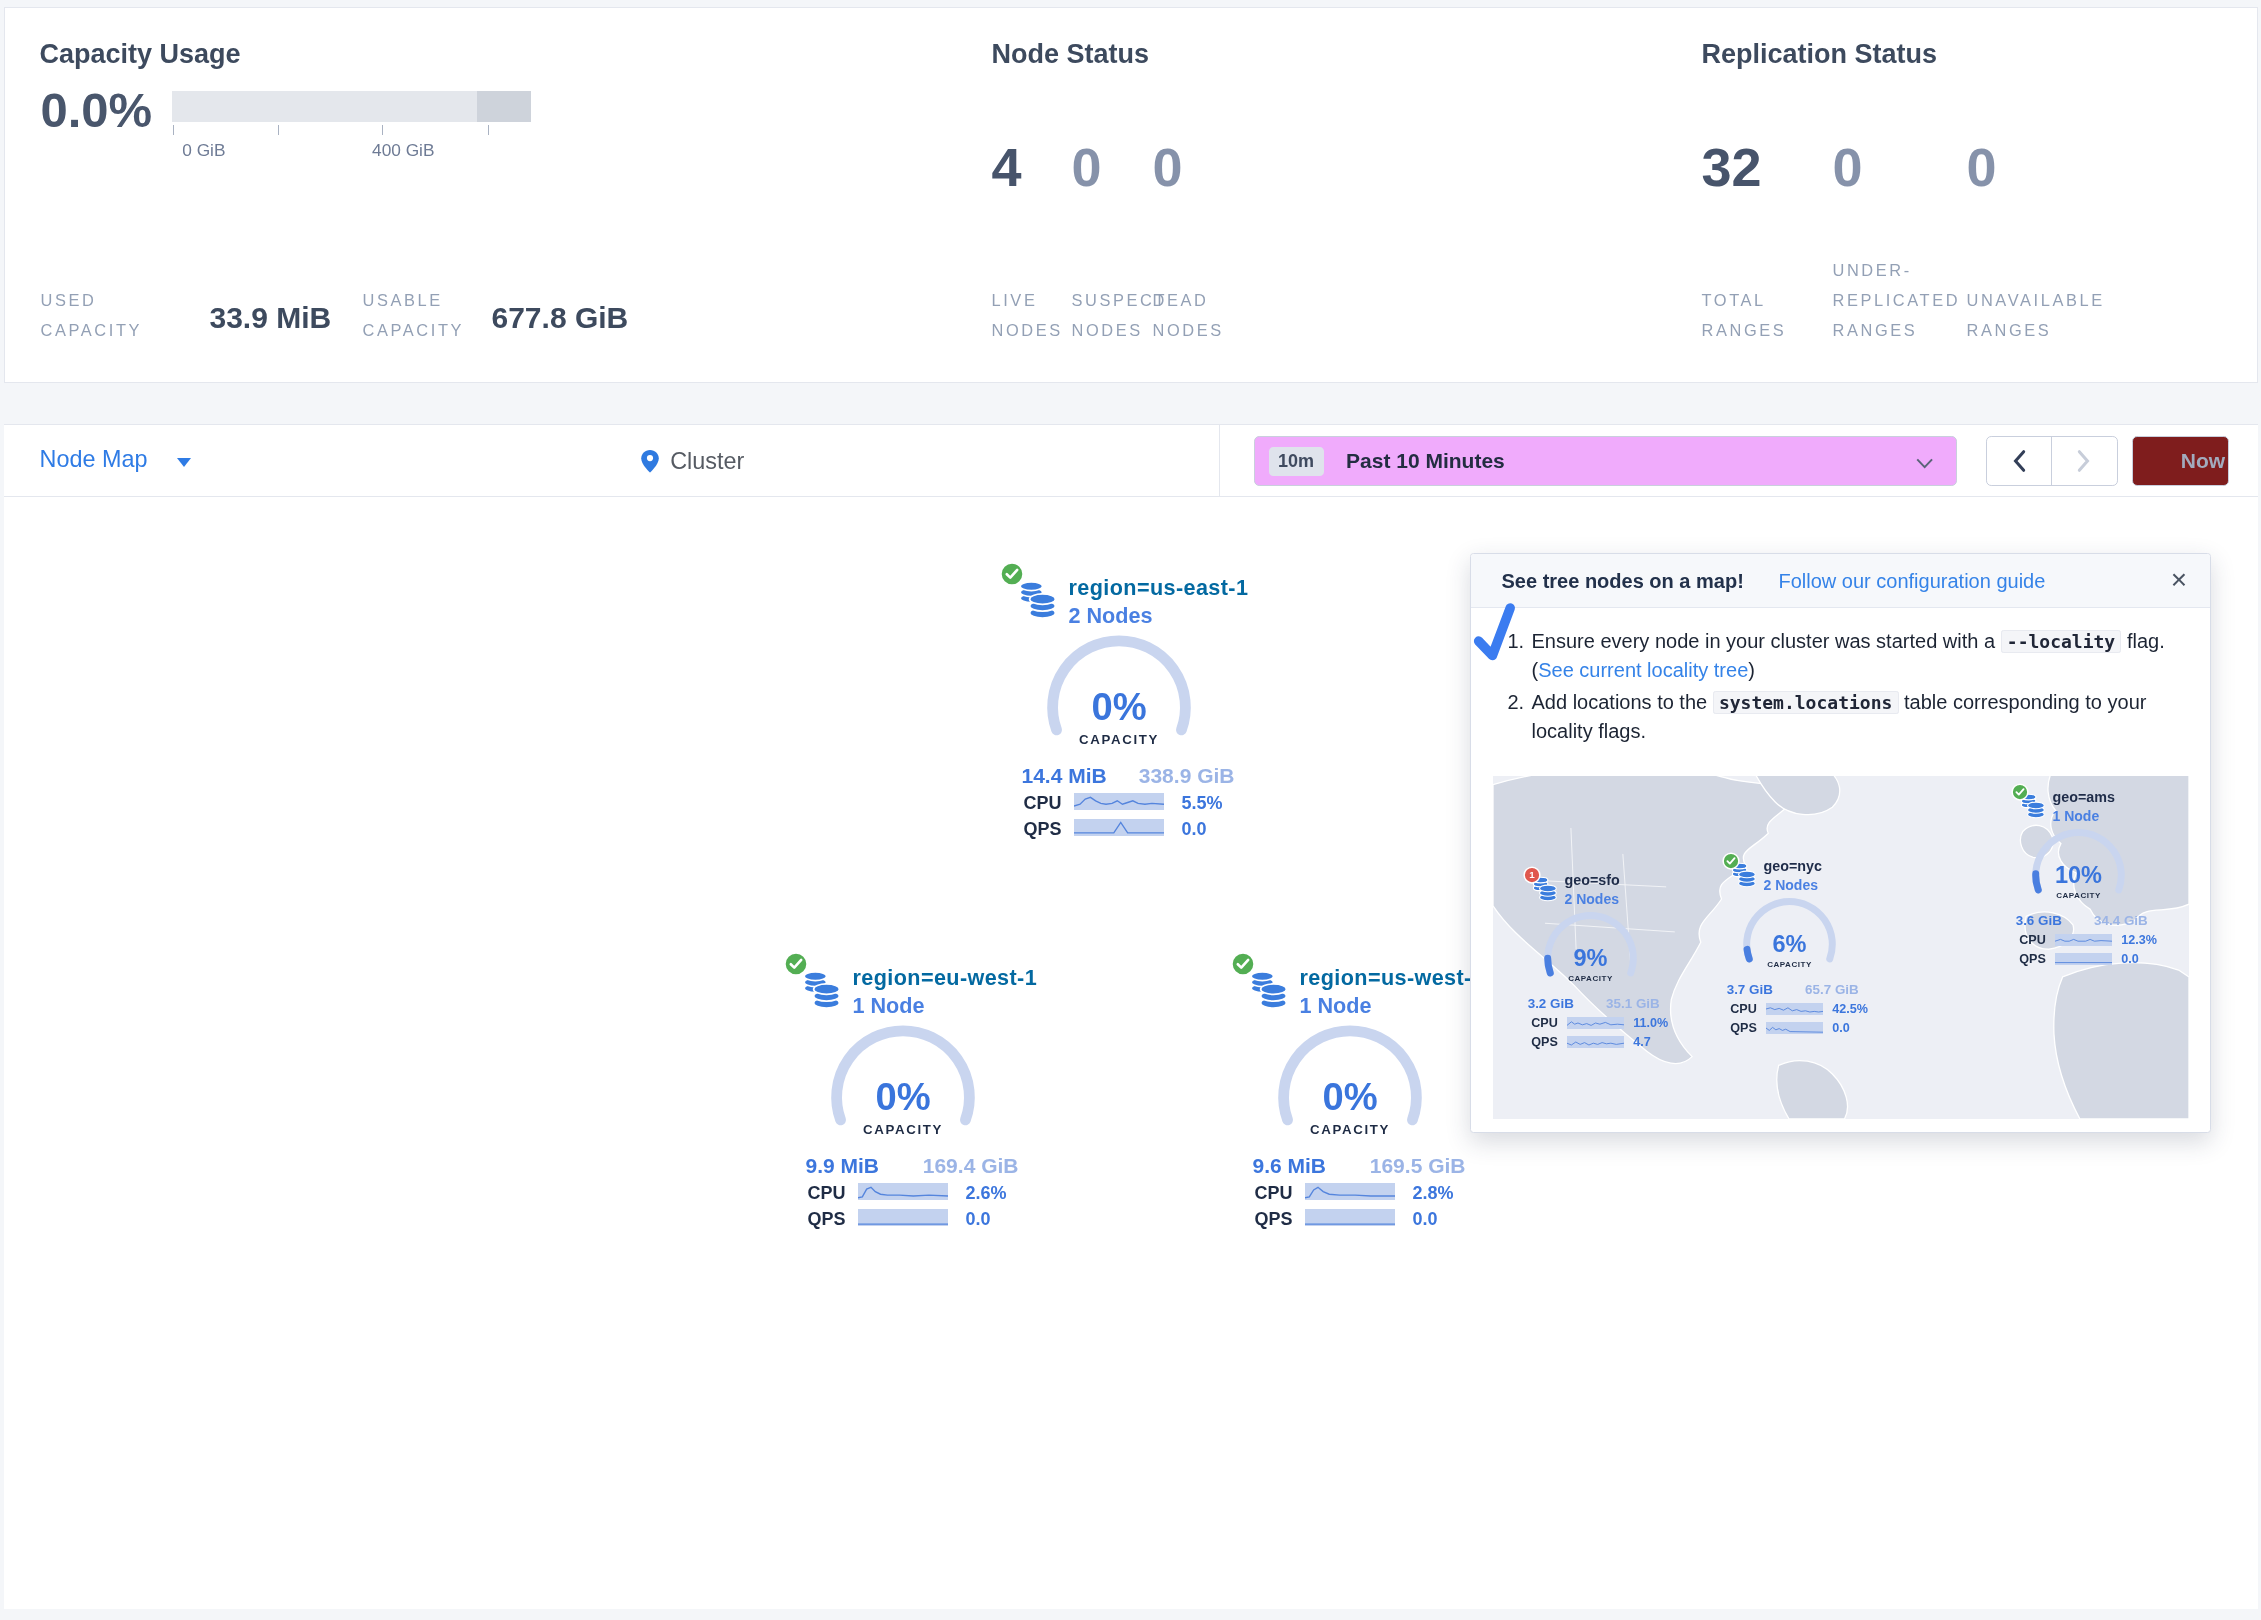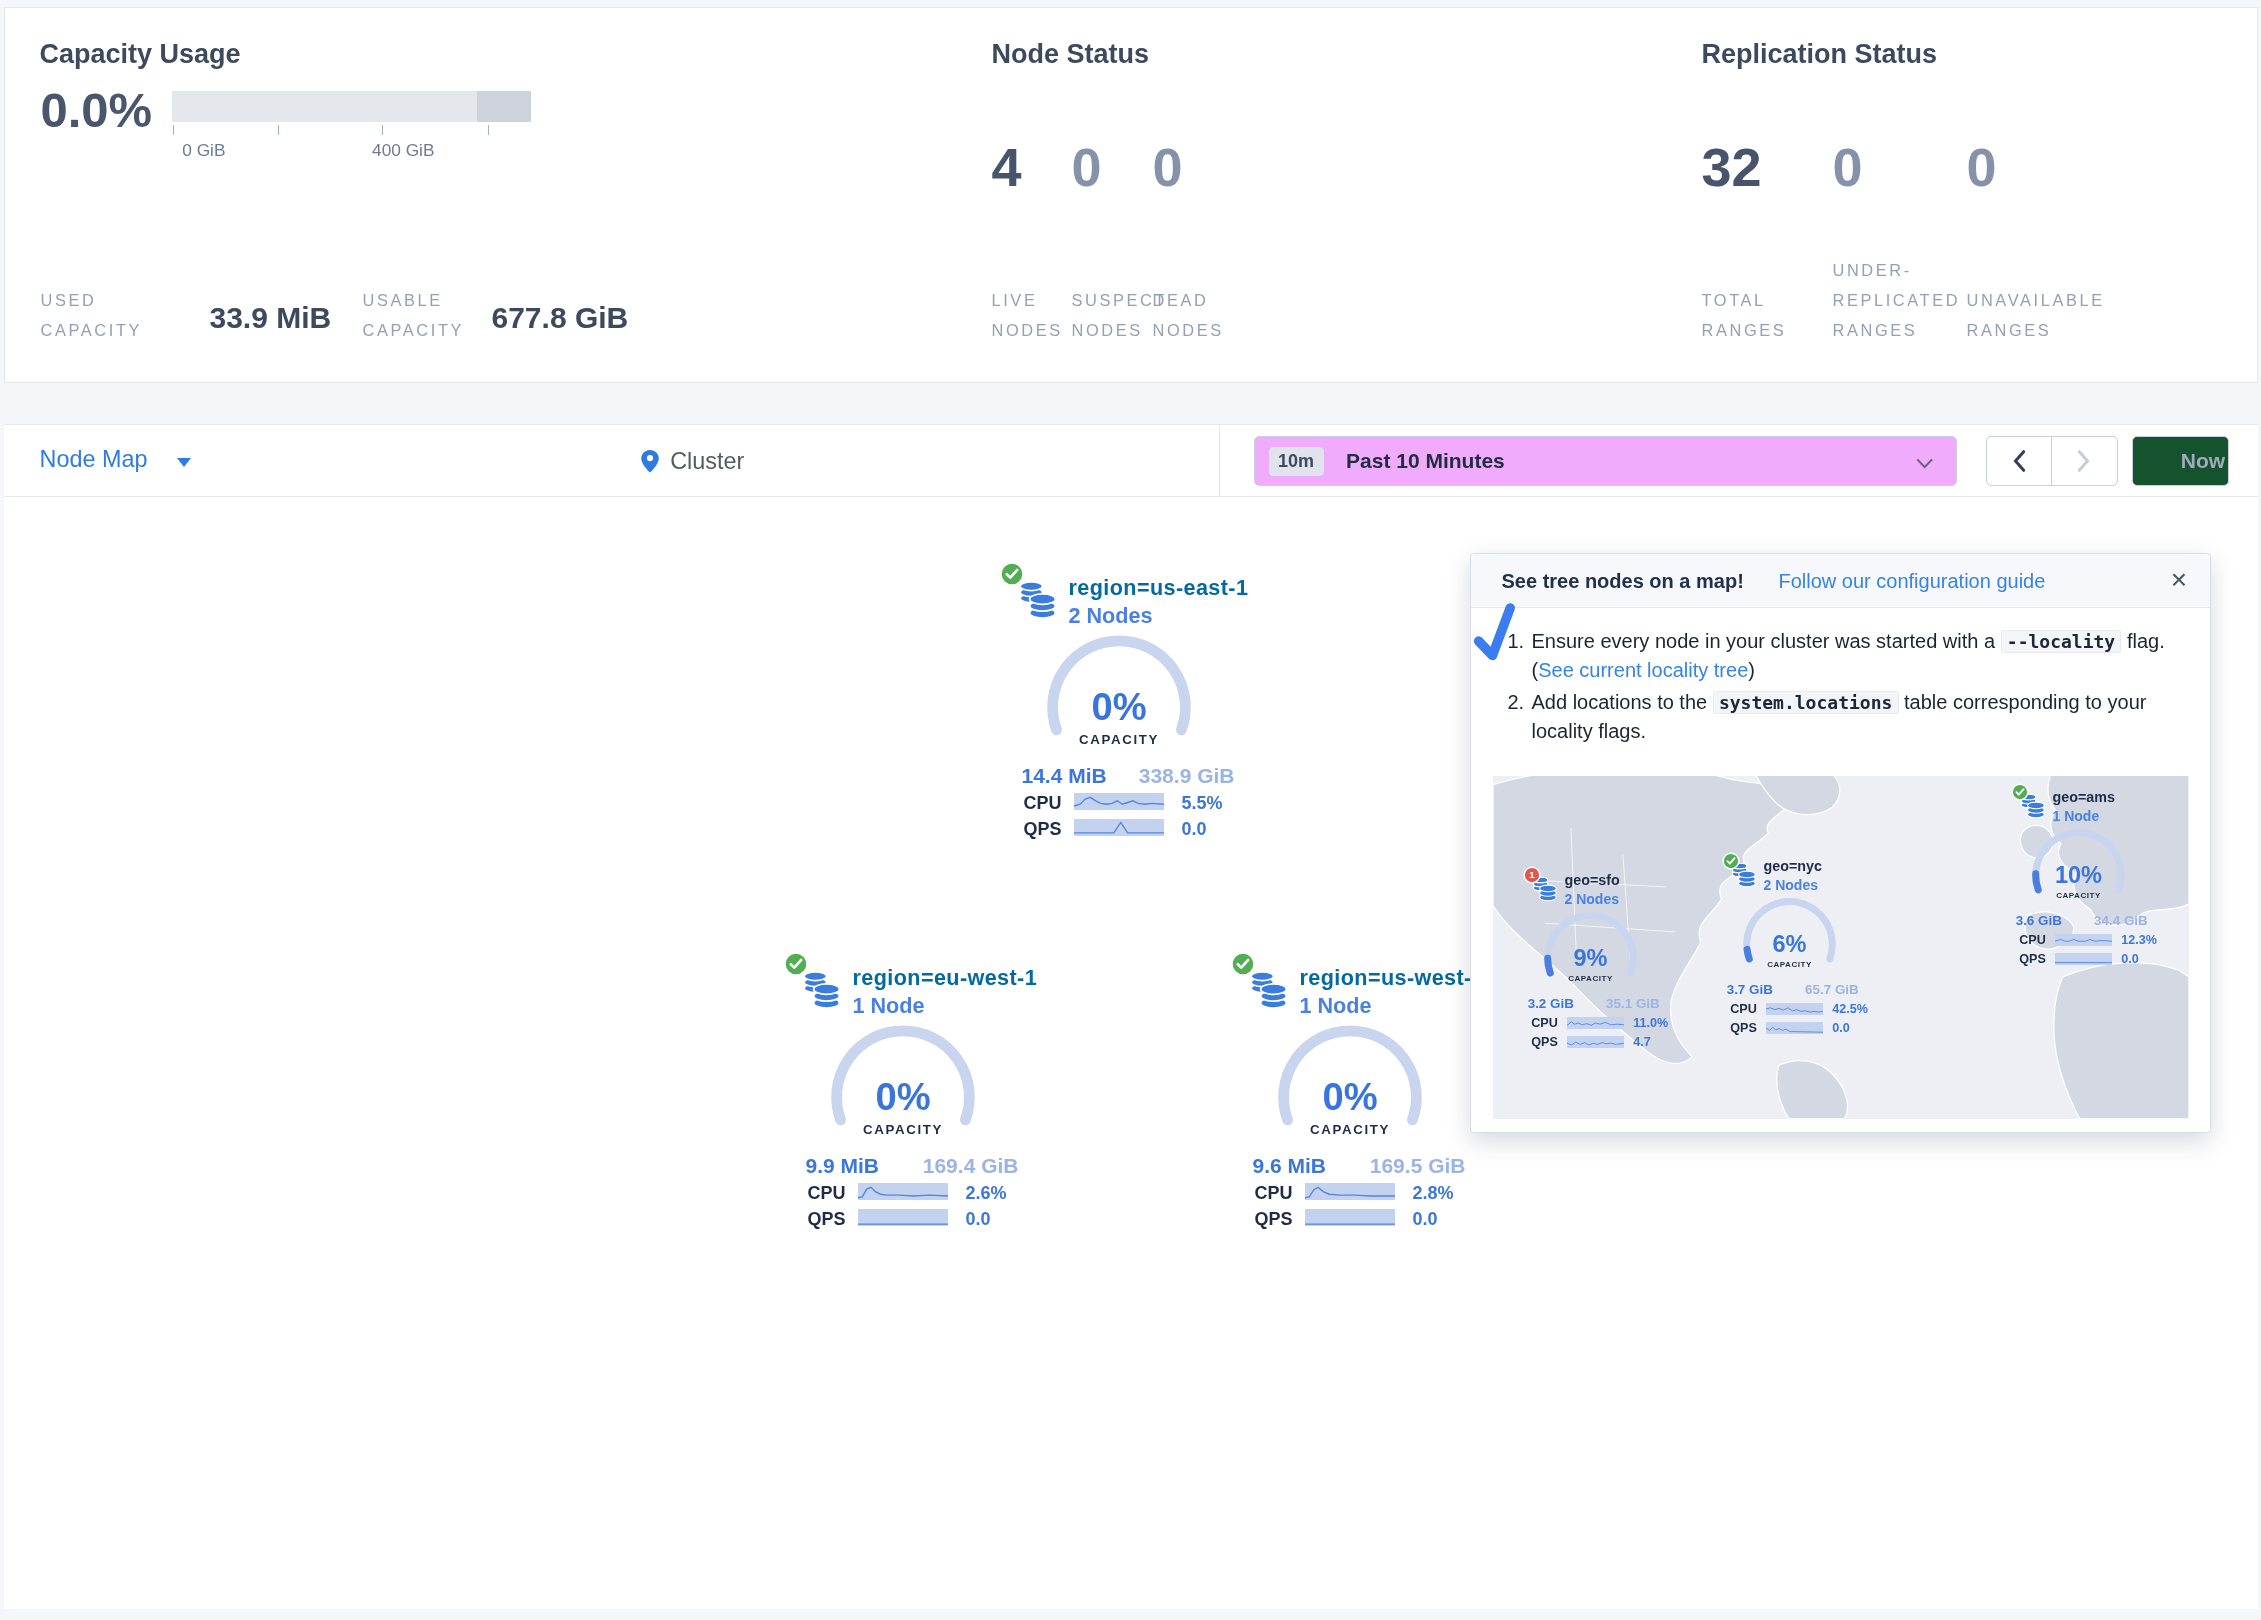--- a/index.html
+++ b/index.html
@@ -39,21 +39,21 @@
   .crumb { left: 634px; top: 14px; height: 45px; display: flex; align-items: center; gap: 8.7px; }
   .crumb-text { font-size: 23.4px; color: #565b63; }
   .tb-divider { left: 1215px; top: 0; width: 0.9px; height: 71px; background: #e4e7ee; }
   .time-box { left: 1250px; top: 11.3px; width: 703px; height: 50px; border: 0.9px solid #c9cfdd; border-radius: 5.2px; background: #f0abfc; display: flex; align-items: center; cursor: pointer; }
   .time-badge { margin-left: 14px; padding: 4.3px 9.5px; background: #dfe3ec; border-radius: 4.3px; font-size: 18px; font-weight: 700; color: #3f4a5f; }
   .time-label { margin-left: 22.5px; font-size: 21px; font-weight: 600; color: #232d41; }
   .time-chevron { position: absolute; right: 22.5px; top: 21px; }
   .arrow-group { left: 1982px; top: 11.3px; width: 132px; height: 50px; border: 0.9px solid #c9cfdd; border-radius: 5.2px; background: #fff; display: flex; }
   .arrow-half { width: 50%; height: 100%; display: flex; align-items: center; justify-content: center; cursor: pointer; }
   .arrow-half:first-child { border-right: 0.9px solid #c9cfdd; }
-  .now-btn { left: 2128px; top: 11.3px; width: 97px; height: 50px; border: 0.9px solid #c9cfdd; border-radius: 5.2px; background: #14532d;
+  .now-btn { left: 2128px; top: 11.3px; width: 97px; height: 50px; border: 0.9px solid #c9cfdd; border-radius: 5.2px; background: #7f1d1d;
     font-size: 21px; font-weight: 700; color: #a2abbd; display: flex; align-items: center; justify-content: center; cursor: pointer; padding-left: 46px; }
 
   
   .map-canvas { left: 3.5px; top: 497px; width: 2254px; height: 1112px; background: #fff; }
 
   
   .node-card { position: absolute; width: 253px; height: 287px; }
   .n-badge { position: absolute; left: 1.7px; top: 0; width: 26px; height: 26px; z-index: 2; }
   .db-icon { position: absolute; left: 17.3px; top: 19px; width: 43px; height: 40px; }
   .n-title { position: absolute; left: 71px; top: 14px; font-size: 21.6px; font-weight: 700; letter-spacing: 0.4px; color: #0369a1; white-space: nowrap; }

